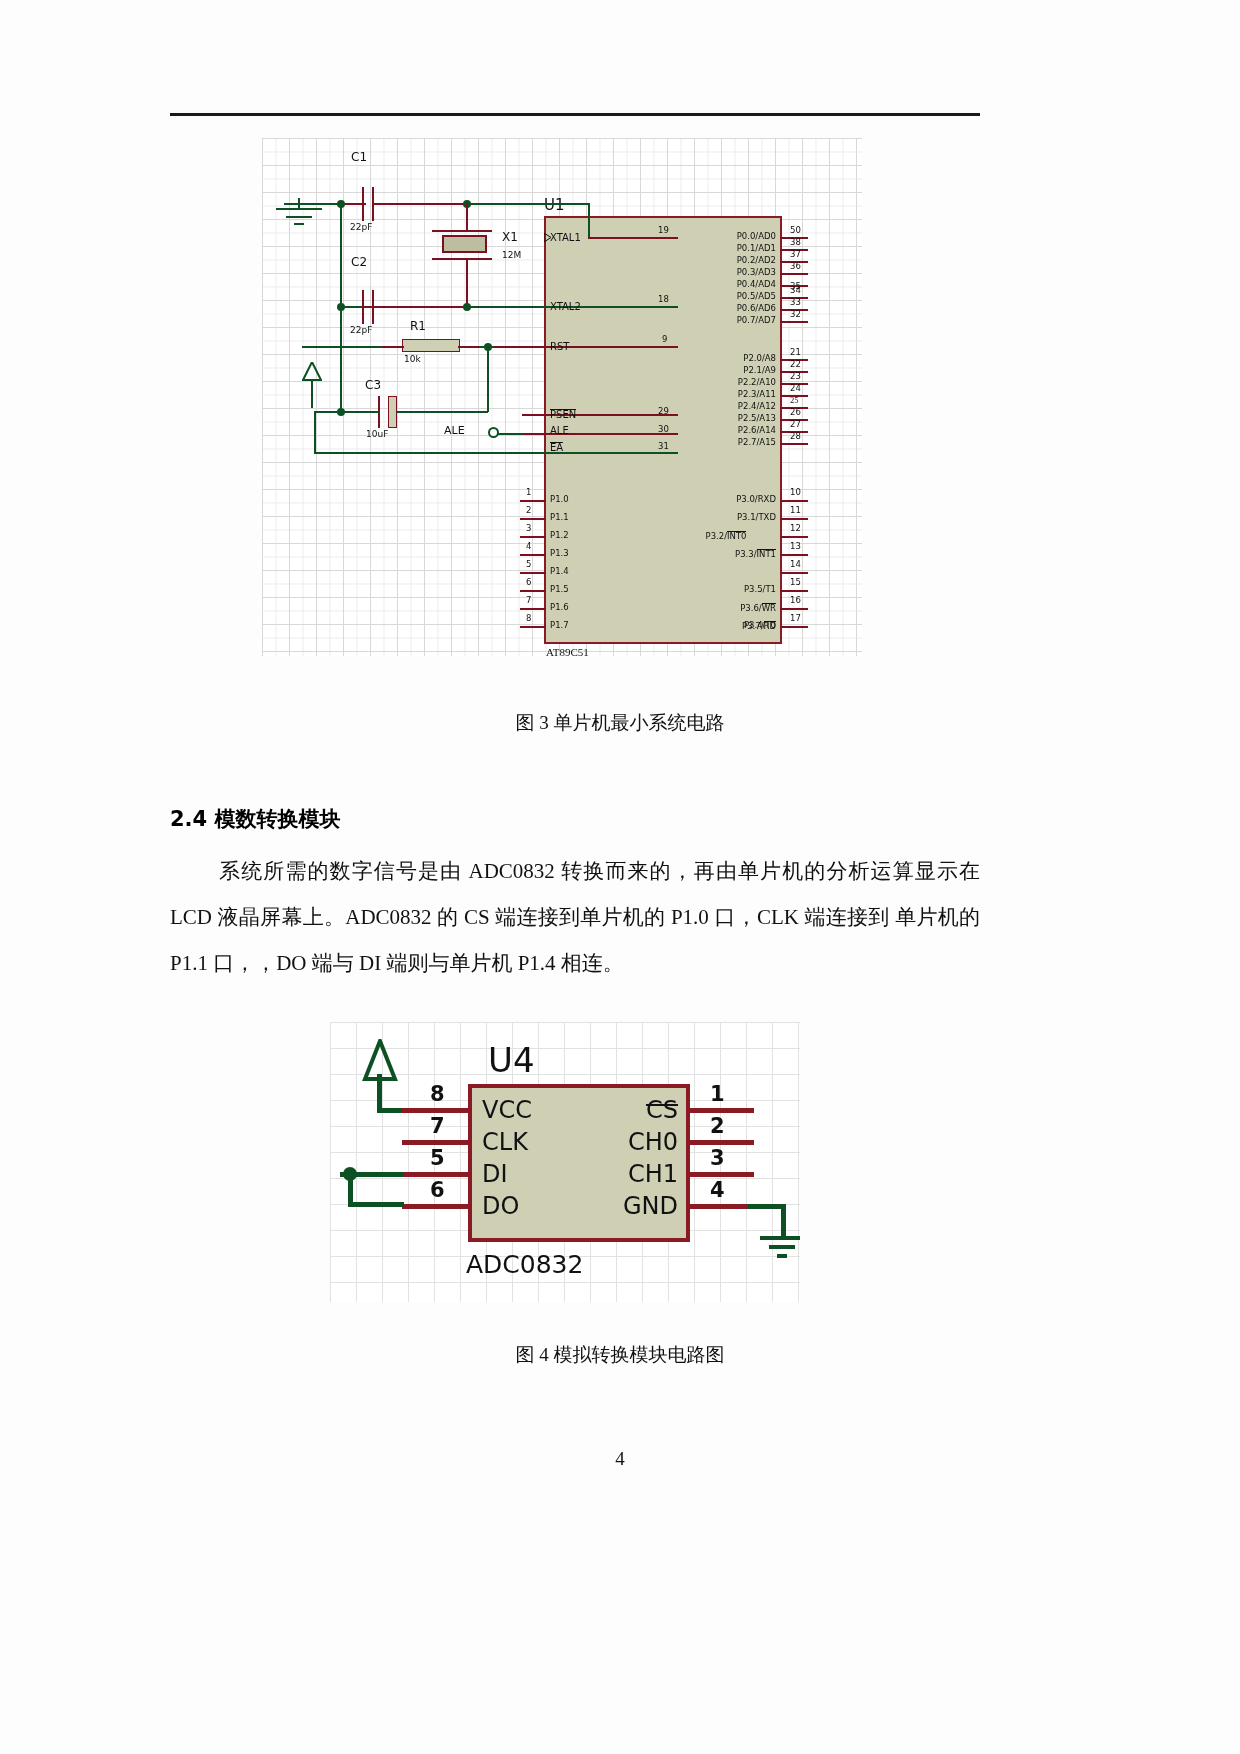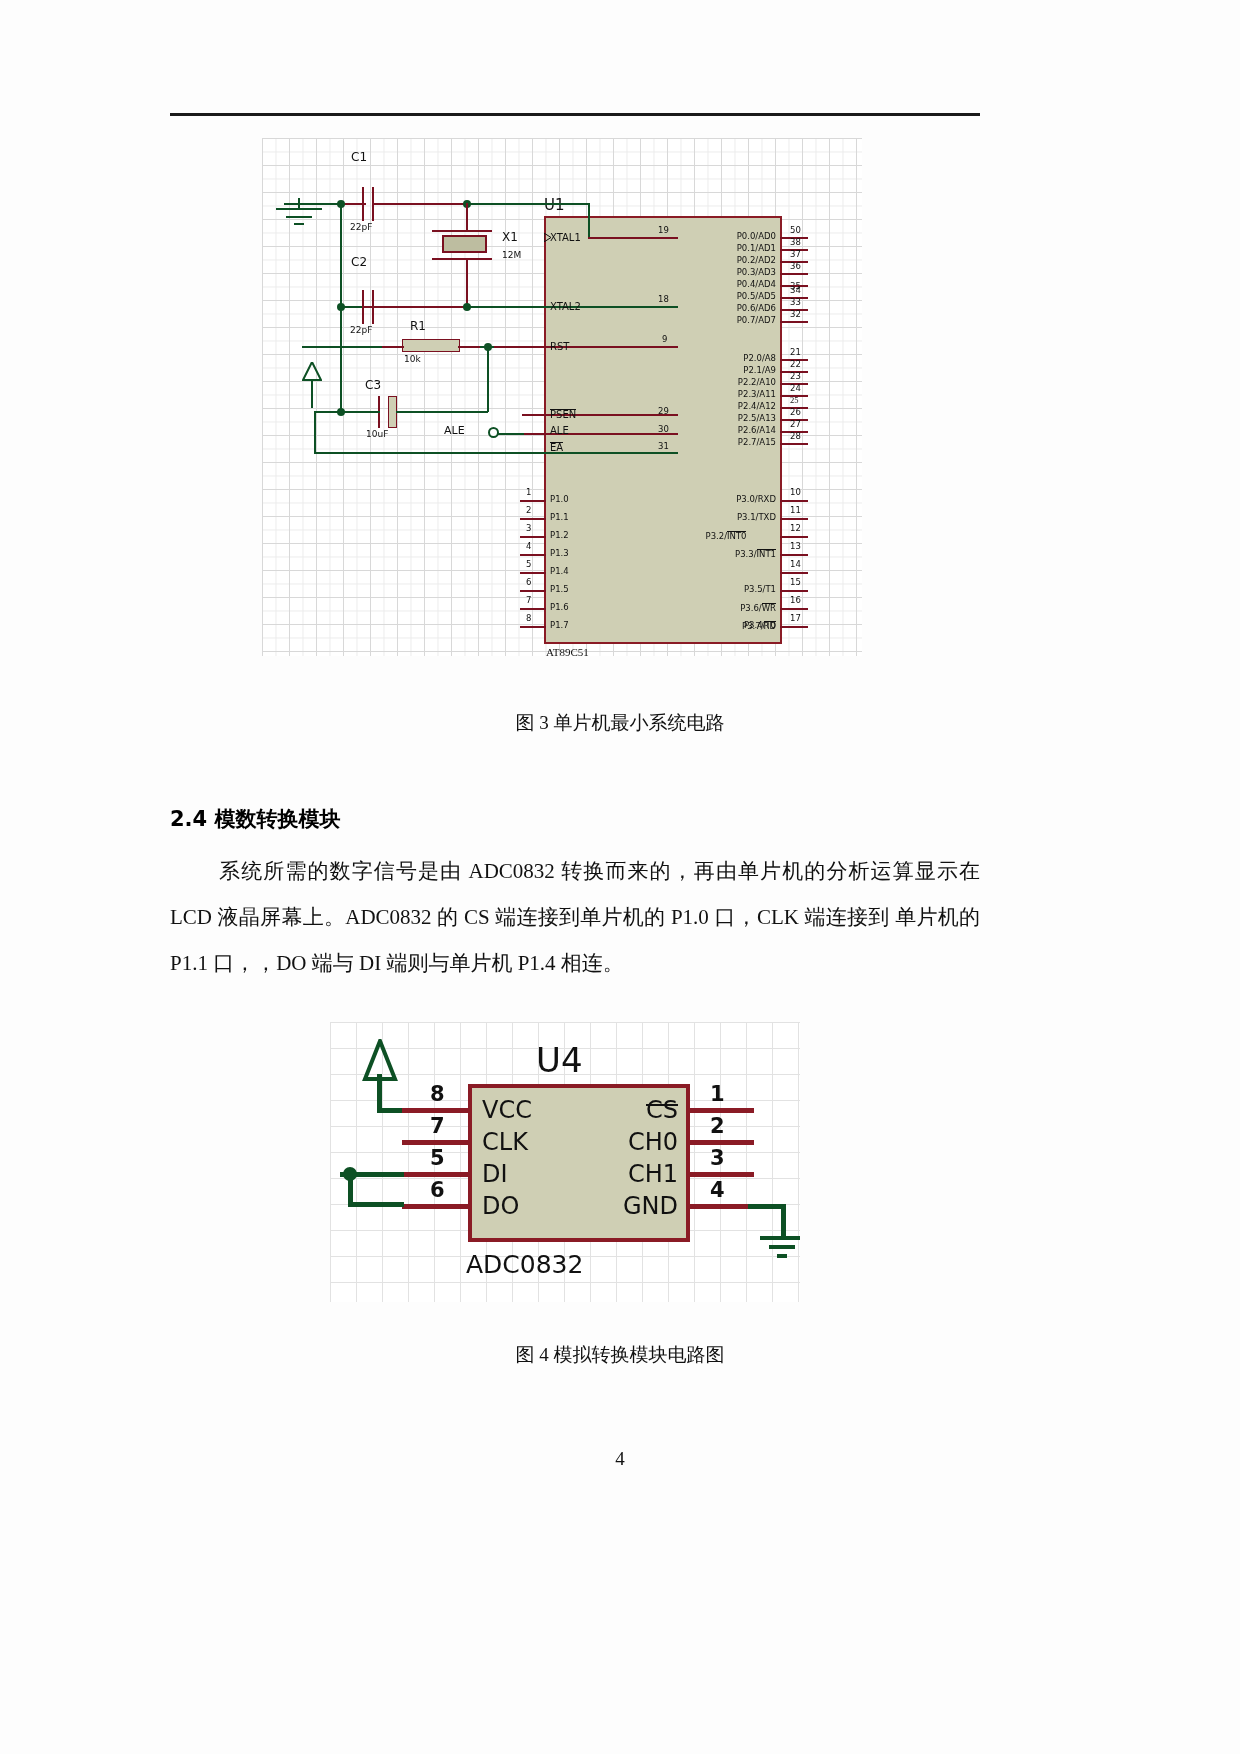--- a/index.html
+++ b/index.html
@@ -106,21 +106,21 @@
     background-image:
       linear-gradient(to right, #e2e2e2 1px, transparent 1px),
       linear-gradient(to bottom, #e2e2e2 1px, transparent 1px);
     background-size:26px 26px;
   }
   .adc-chip {
     position:absolute; background:#cfcfb4; border:4px solid #8a1b25;
   }
   .adc-ref {
     position:absolute; font-family:"DejaVu Sans", sans-serif;
-    font-size:34px; color:#111;padding-left:48px;
+    font-size:34px; color:#111;
   }
   .adc-name {
     position:absolute; font-family:"DejaVu Sans", sans-serif;
     font-size:25px; color:#111;
   }
   .adc-pin {
     position:absolute; font-family:"DejaVu Sans", sans-serif;
     font-size:24px; color:#111; white-space:nowrap;
   }
   .adc-pin.r { text-align:right; }

